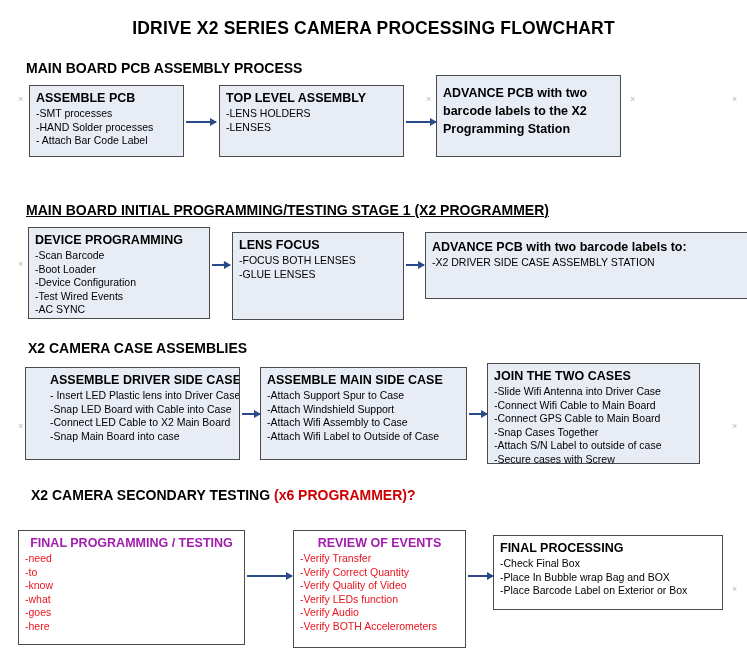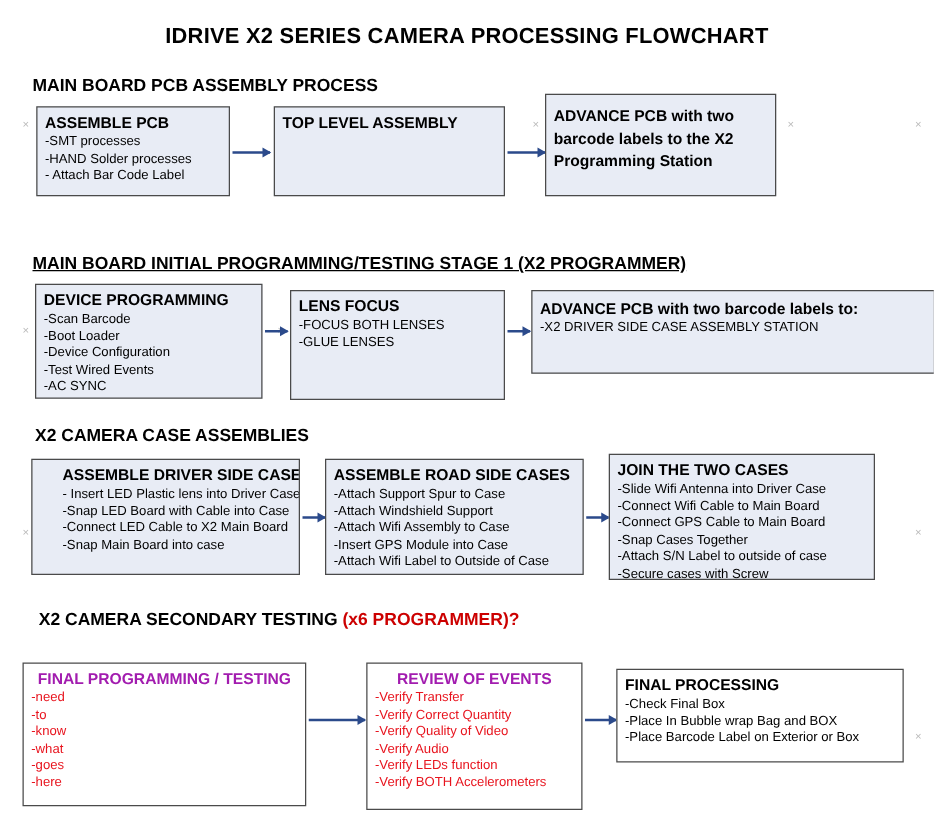--- a/index.html
+++ b/index.html
@@ -162,20 +162,24 @@
       <div>-SMT processes</div>
       <div>-HAND Solder processes</div>
       <div>- Attach Bar Code Label</div>
     </div>
   </div>
 
   <div class="arrow" style="left:186px; top:121px; width:30px;"></div>
 
   <div class="box" style="left:219px; top:85px; width:185px; height:72px;">
     <div class="box-title">TOP LEVEL ASSEMBLY</div>
+    <div class="box-lines">
+      <div>-LENS HOLDERS</div>
+      <div>-LENSES</div>
+    </div>
   </div>
 
   <div class="arrow" style="left:406px; top:121px; width:30px;"></div>
 
   <div class="box" style="left:436px; top:75px; width:185px; height:82px; padding-top:8px;">
     <div class="big-title-lines">ADVANCE PCB with two barcode labels to the X2 Programming Station</div>
   </div>
 
   <div class="section-head" style="left:26px; top:202px;text-decoration:underline;">
     <span>MAIN BOARD INITIAL PROGRAMMING/TESTING STAGE 1 (X2 PROGRAMMER)</span>
@@ -221,26 +225,25 @@
       <div>- Insert LED Plastic lens into Driver Case</div>
       <div>-Snap LED Board with Cable into Case</div>
       <div>-Connect LED Cable to X2 Main Board</div>
       <div>-Snap Main Board into case</div>
     </div>
   </div>
 
   <div class="arrow" style="left:242px; top:413px; width:18px;"></div>
 
   <div class="box" style="left:260px; top:367px; width:207px; height:93px;">
-    <div class="box-title">ASSEMBLE ROAD SIDE CASES</div>
+    <div class="box-title">ASSEMBLE MAIN SIDE CASE</div>
     <div class="box-lines">
       <div>-Attach Support Spur to Case</div>
       <div>-Attach Windshield Support</div>
       <div>-Attach Wifi Assembly to Case</div>
-      <div>-Insert GPS Module into Case</div>
       <div>-Attach Wifi Label to Outside of Case</div>
     </div>
   </div>
 
   <div class="arrow" style="left:469px; top:413px; width:18px;"></div>
 
   <div class="box" style="left:487px; top:363px; width:213px; height:101px;">
     <div class="box-title">JOIN THE TWO CASES</div>
     <div class="box-lines">
       <div>-Slide Wifi Antenna into Driver Case</div>
@@ -269,22 +272,22 @@
   </div>
 
   <div class="arrow" style="left:247px; top:575px; width:45px;"></div>
 
   <div class="box white" style="left:293px; top:530px; width:173px; height:118px;">
     <div class="box-title red">REVIEW OF EVENTS</div>
     <div class="box-lines red">
       <div>-Verify Transfer</div>
       <div>-Verify Correct Quantity</div>
       <div>-Verify Quality of Video</div>
+      <div>-Verify LEDs function</div>
       <div>-Verify Audio</div>
-      <div>-Verify LEDs function</div>
       <div>-Verify BOTH Accelerometers</div>
 
     </div>
   </div>
 
   <div class="arrow" style="left:468px; top:575px; width:25px;"></div>
 
   <div class="box white" style="left:493px; top:535px; width:230px; height:75px;">
     <div class="box-title">FINAL PROCESSING</div>
     <div class="box-lines">

